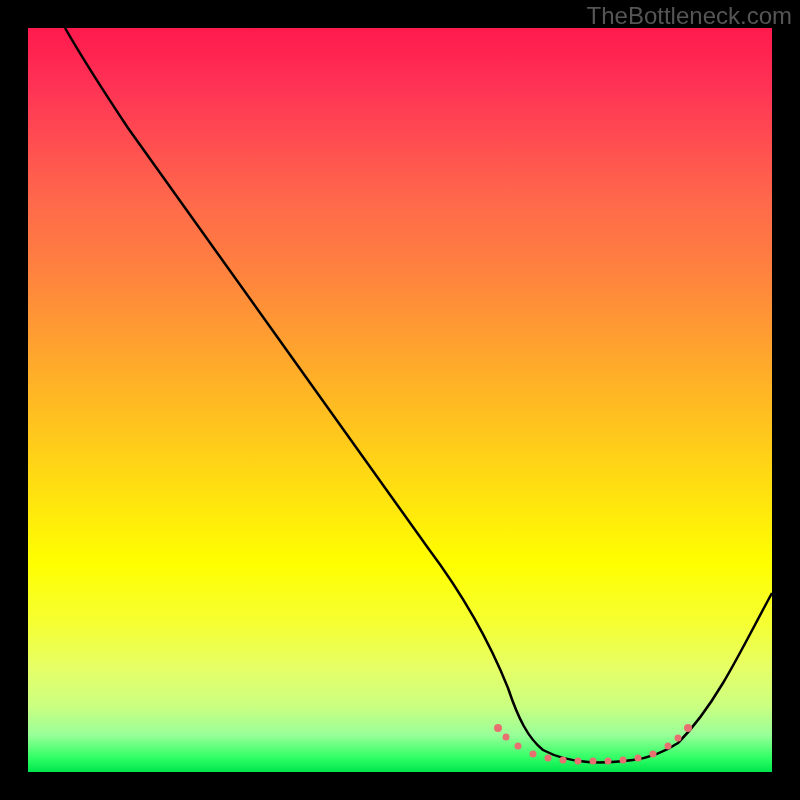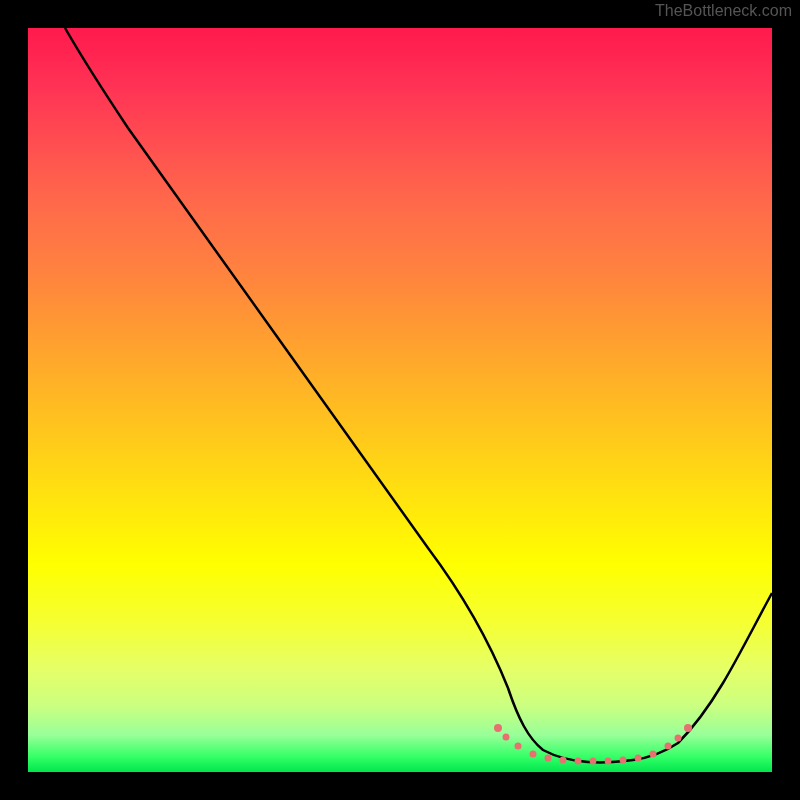--- a/index.html
+++ b/index.html
@@ -8,21 +8,21 @@
       height: 800px;
       background: #000;
       position: relative;
       font-family: Arial, sans-serif;
     }
     .watermark {
       position: absolute;
       top: 2px;
       right: 8px;
       color: #555;
-      font-size: 16px;
+      font-size: 24px;
       font-weight: 500;
       z-index: 10;
     }
     .chart-area {
       position: absolute;
       top: 28px;
       left: 28px;
       width: 744px;
       height: 744px;
       background: linear-gradient(to bottom,

